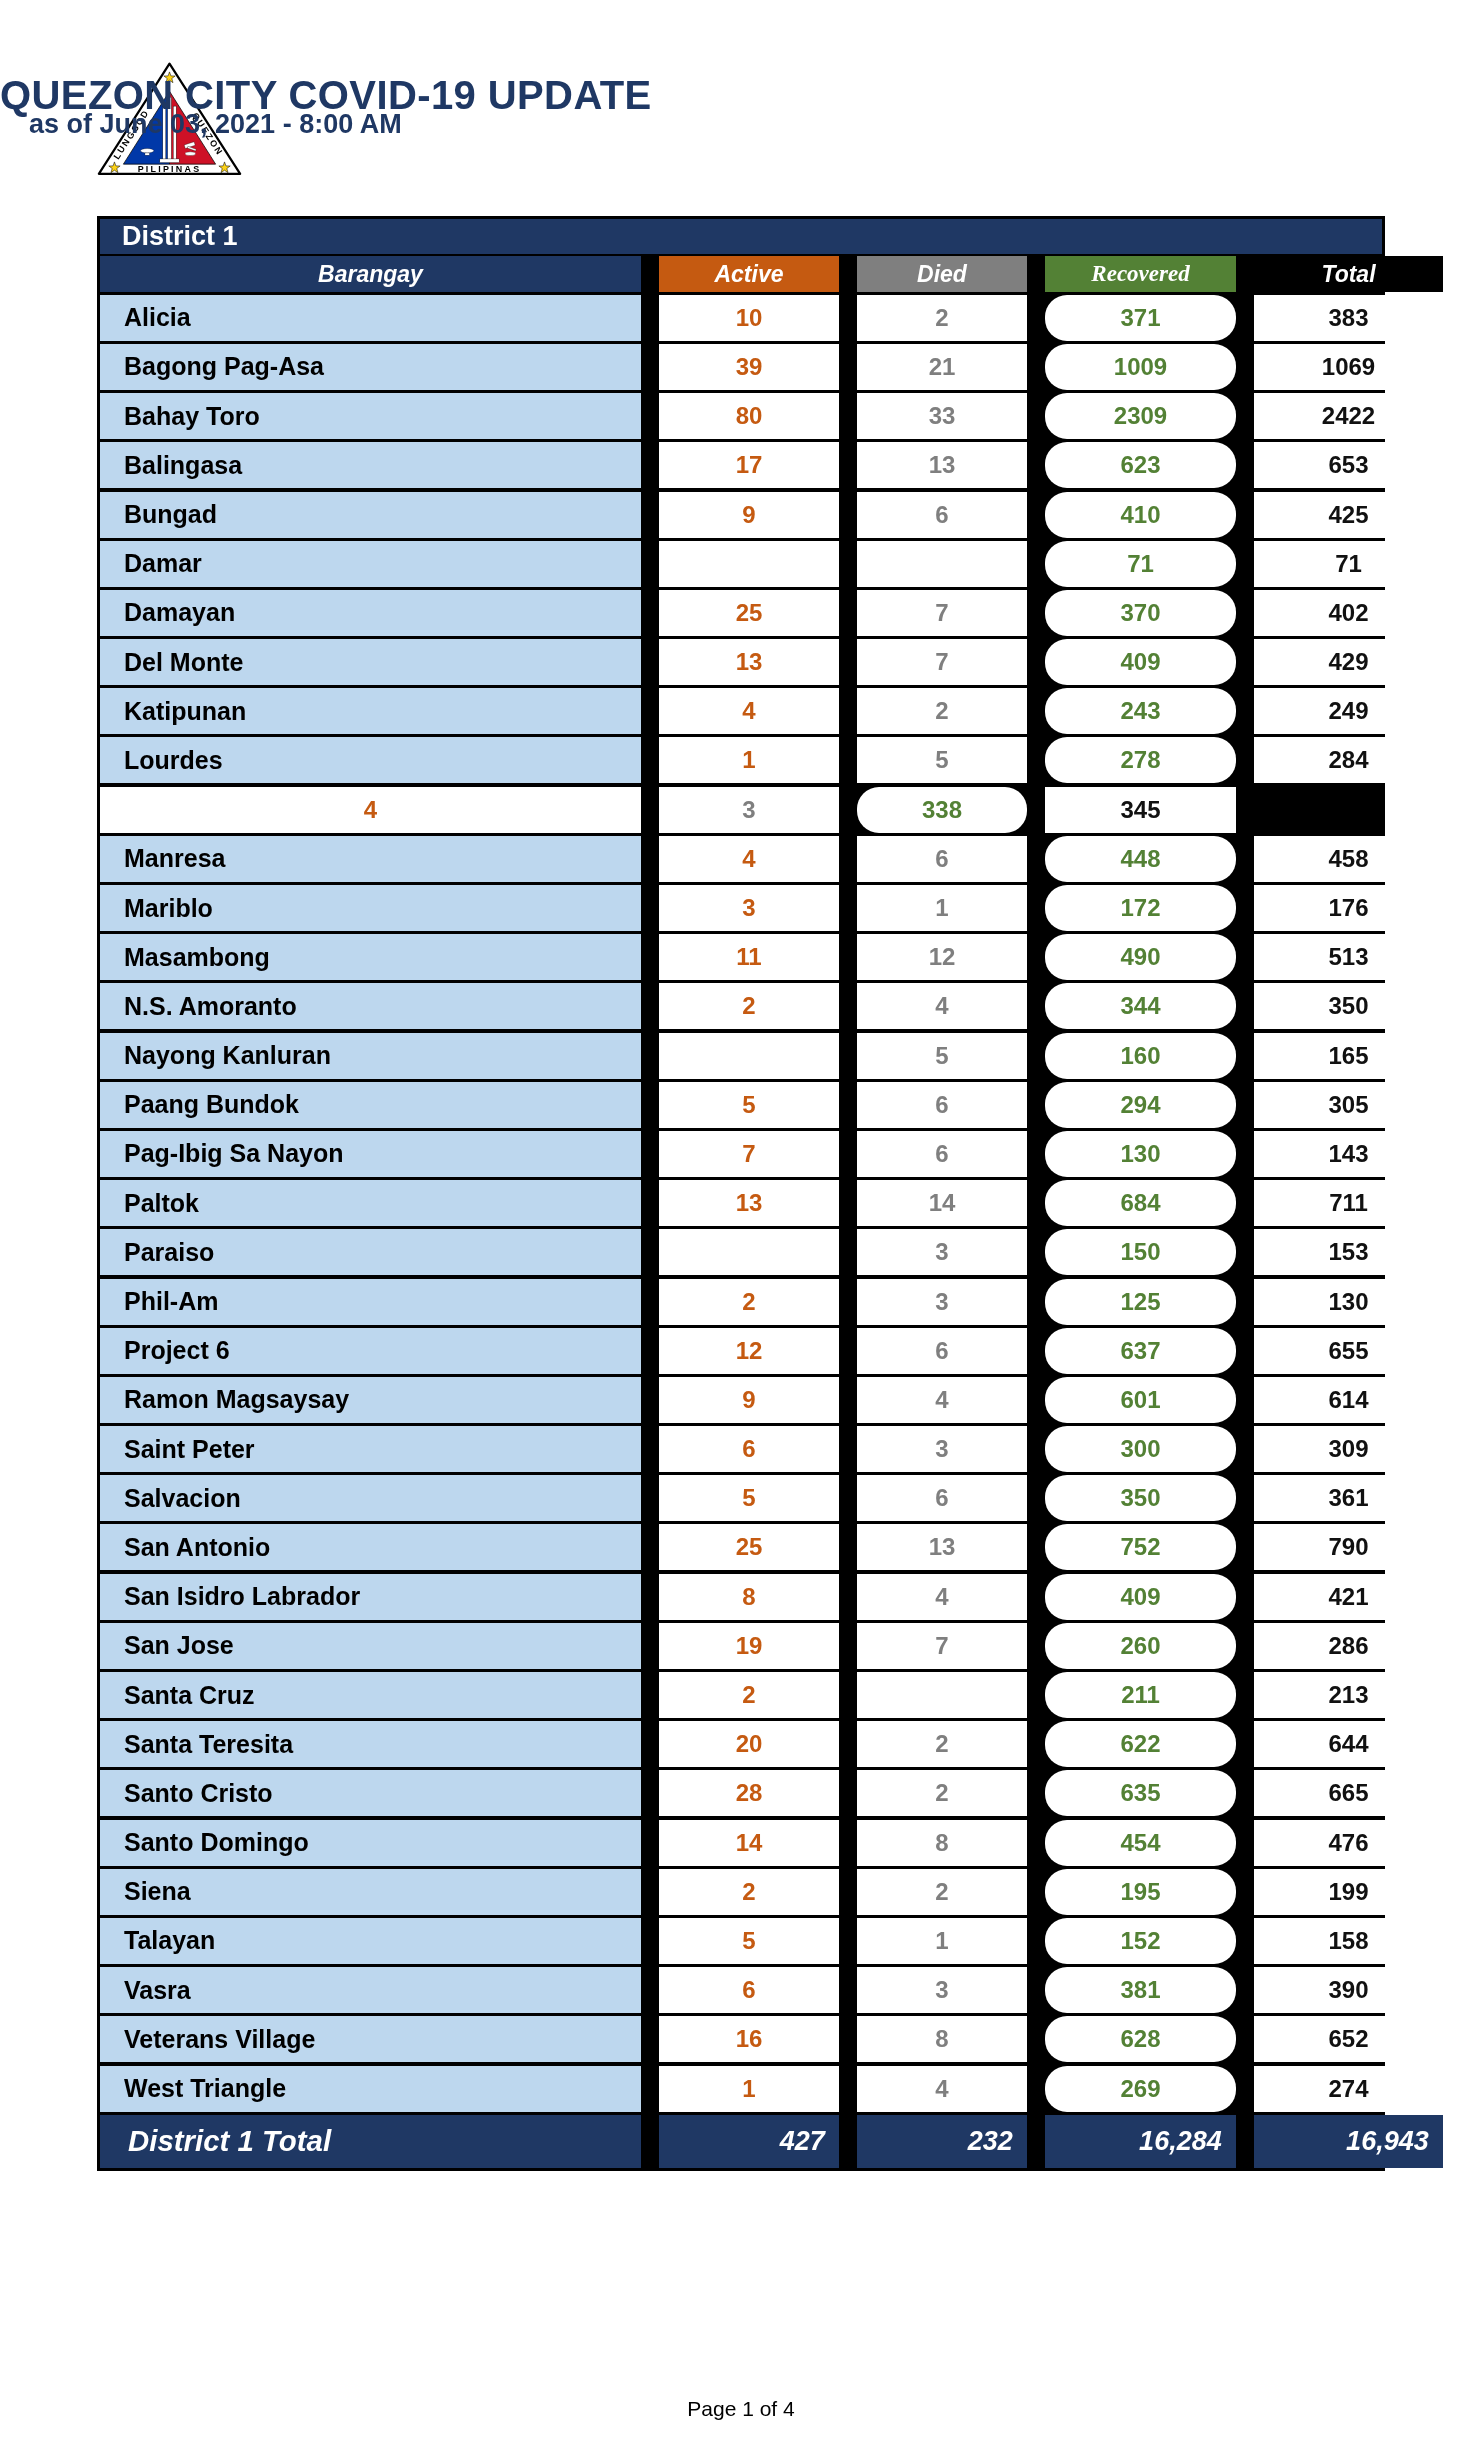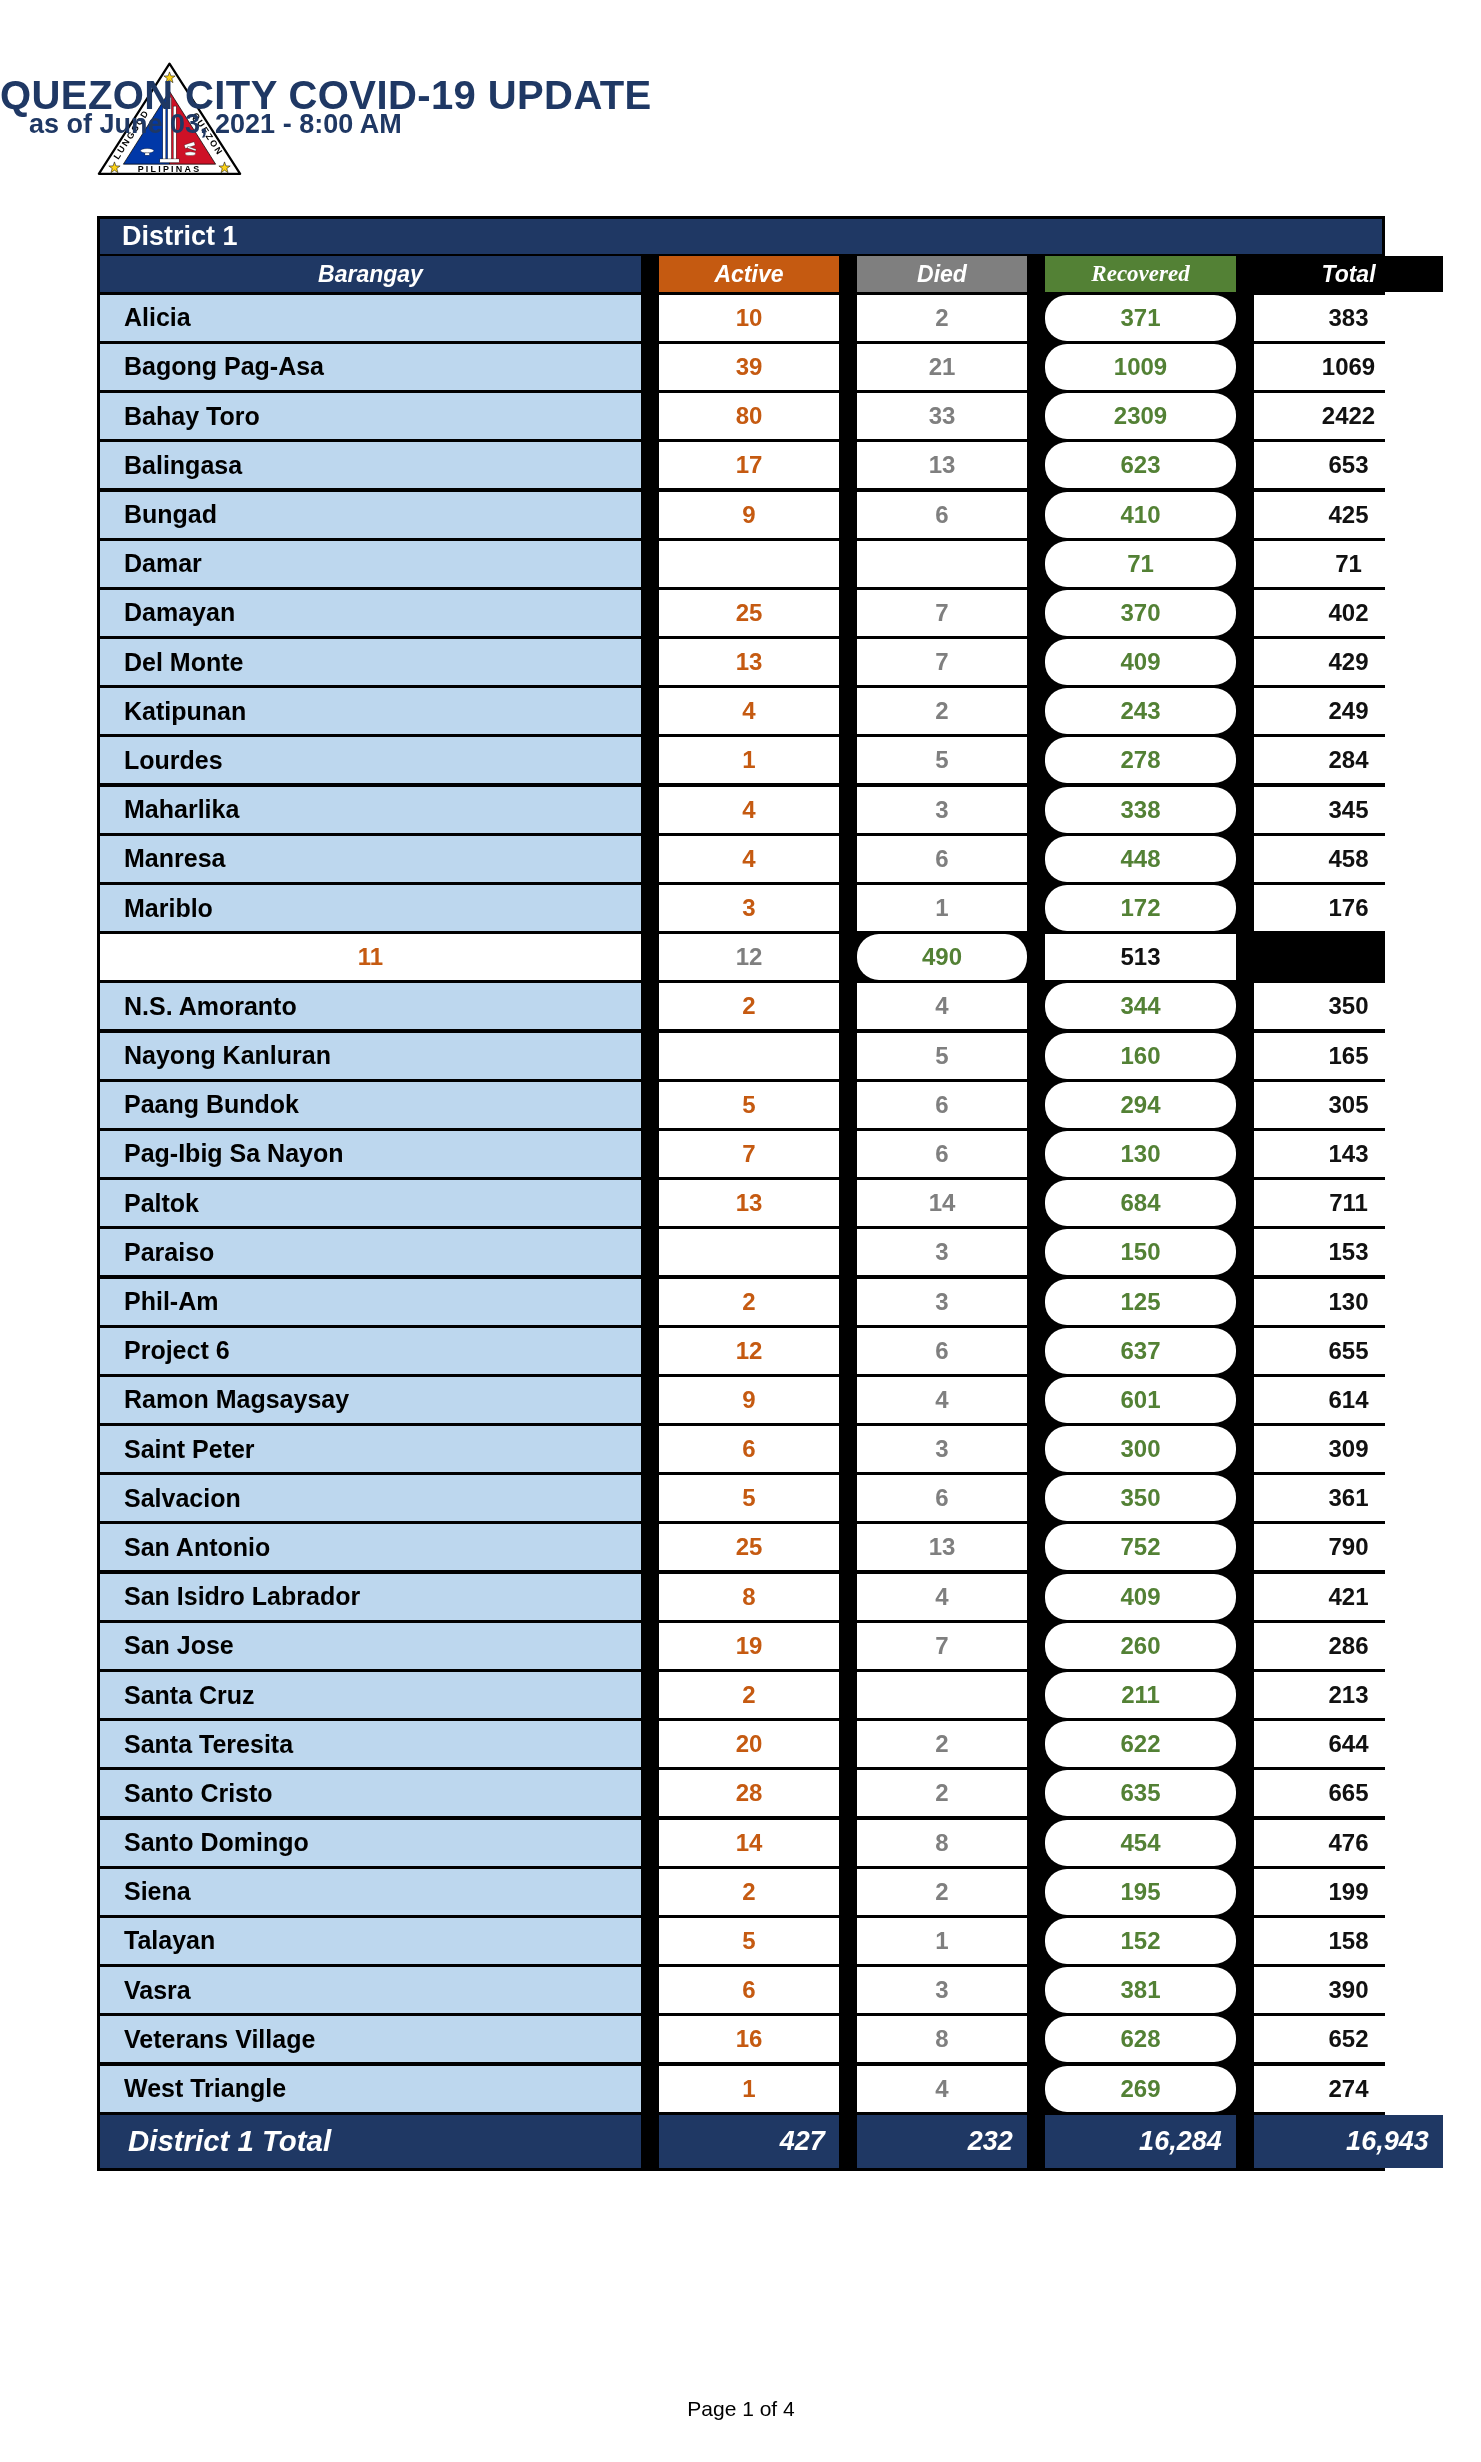--- a/index.html
+++ b/index.html
@@ -211,21 +211,20 @@
 
   <div class="grid-row data-row">
     <div class="cell name">Lourdes</div>
     <div class="cell active">1</div>
     <div class="cell died">5</div>
     <div class="cell recovered">278</div>
     <div class="cell total">284</div>
   </div>
 
   <div class="grid-row data-row">
-    <div class="cell name">Maharlika</div>
     <div class="cell active">4</div>
     <div class="cell died">3</div>
     <div class="cell recovered">338</div>
     <div class="cell total">345</div>
   </div>
 
   <div class="grid-row data-row">
     <div class="cell name">Manresa</div>
     <div class="cell active">4</div>
     <div class="cell died">6</div>
@@ -235,20 +234,21 @@
 
   <div class="grid-row data-row">
     <div class="cell name">Mariblo</div>
     <div class="cell active">3</div>
     <div class="cell died">1</div>
     <div class="cell recovered">172</div>
     <div class="cell total">176</div>
   </div>
 
   <div class="grid-row data-row">
+    <div class="cell name">Masambong</div>
     <div class="cell active">11</div>
     <div class="cell died">12</div>
     <div class="cell recovered">490</div>
     <div class="cell total">513</div>
   </div>
 
   <div class="grid-row data-row">
     <div class="cell name">N.S. Amoranto</div>
     <div class="cell active">2</div>
     <div class="cell died">4</div>

